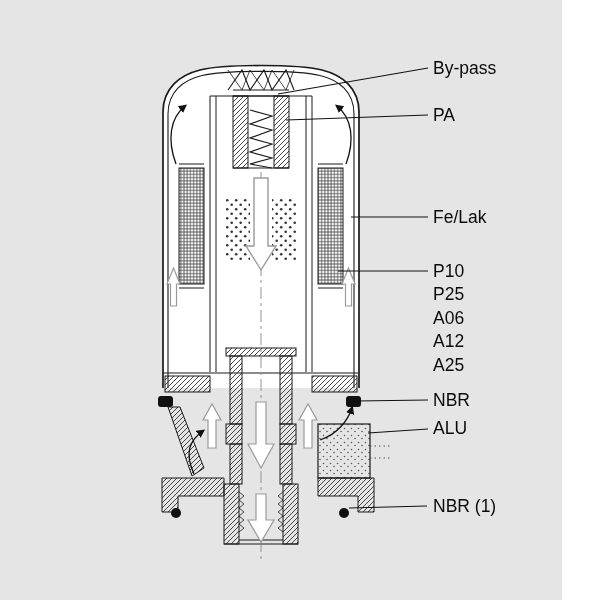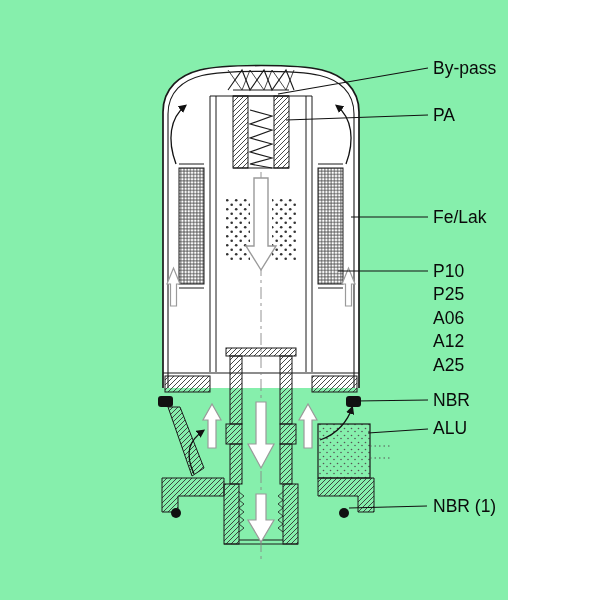--- a/index.html
+++ b/index.html
@@ -1,17 +1,17 @@
 <!DOCTYPE html>
 <html><head>
 <meta charset="utf-8">
 <style>
   html,body{margin:0;padding:0;background:#fff;}
   .stage{
-    position:relative;width:508px;height:600px;background:#86efac;
+    position:relative;width:562px;height:600px;background:#e5e5e5;
     font-family:"Liberation Sans",sans-serif;overflow:hidden;
   }
   .stage svg{position:absolute;left:0;top:0;}
   text{font-family:"Liberation Sans",sans-serif;}
 </style>
 </head>
 <body>
 
 <div class="stage">
 <svg width="600" height="600" viewBox="0 0 600 600">

